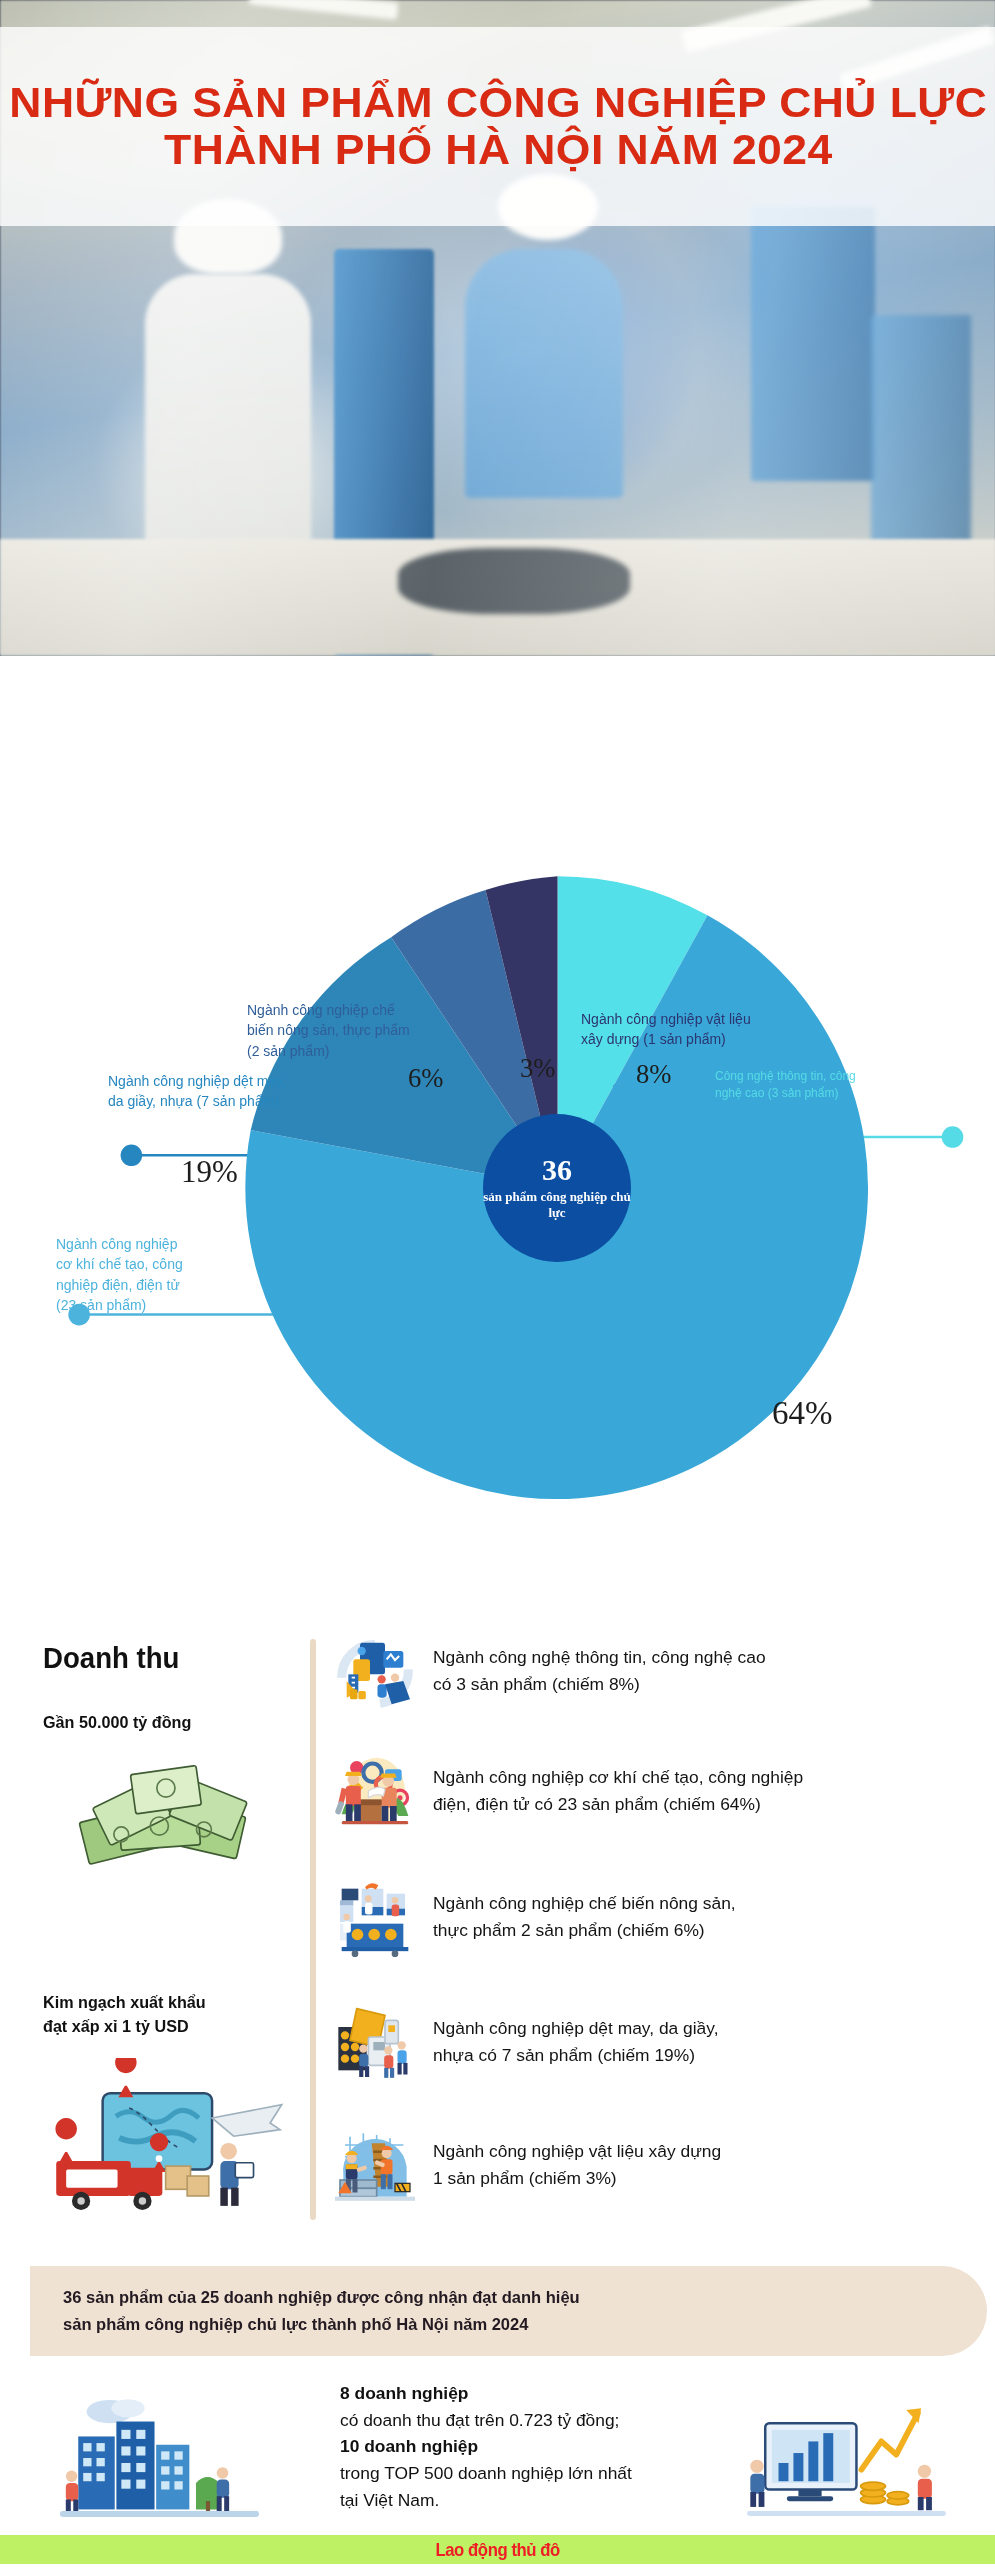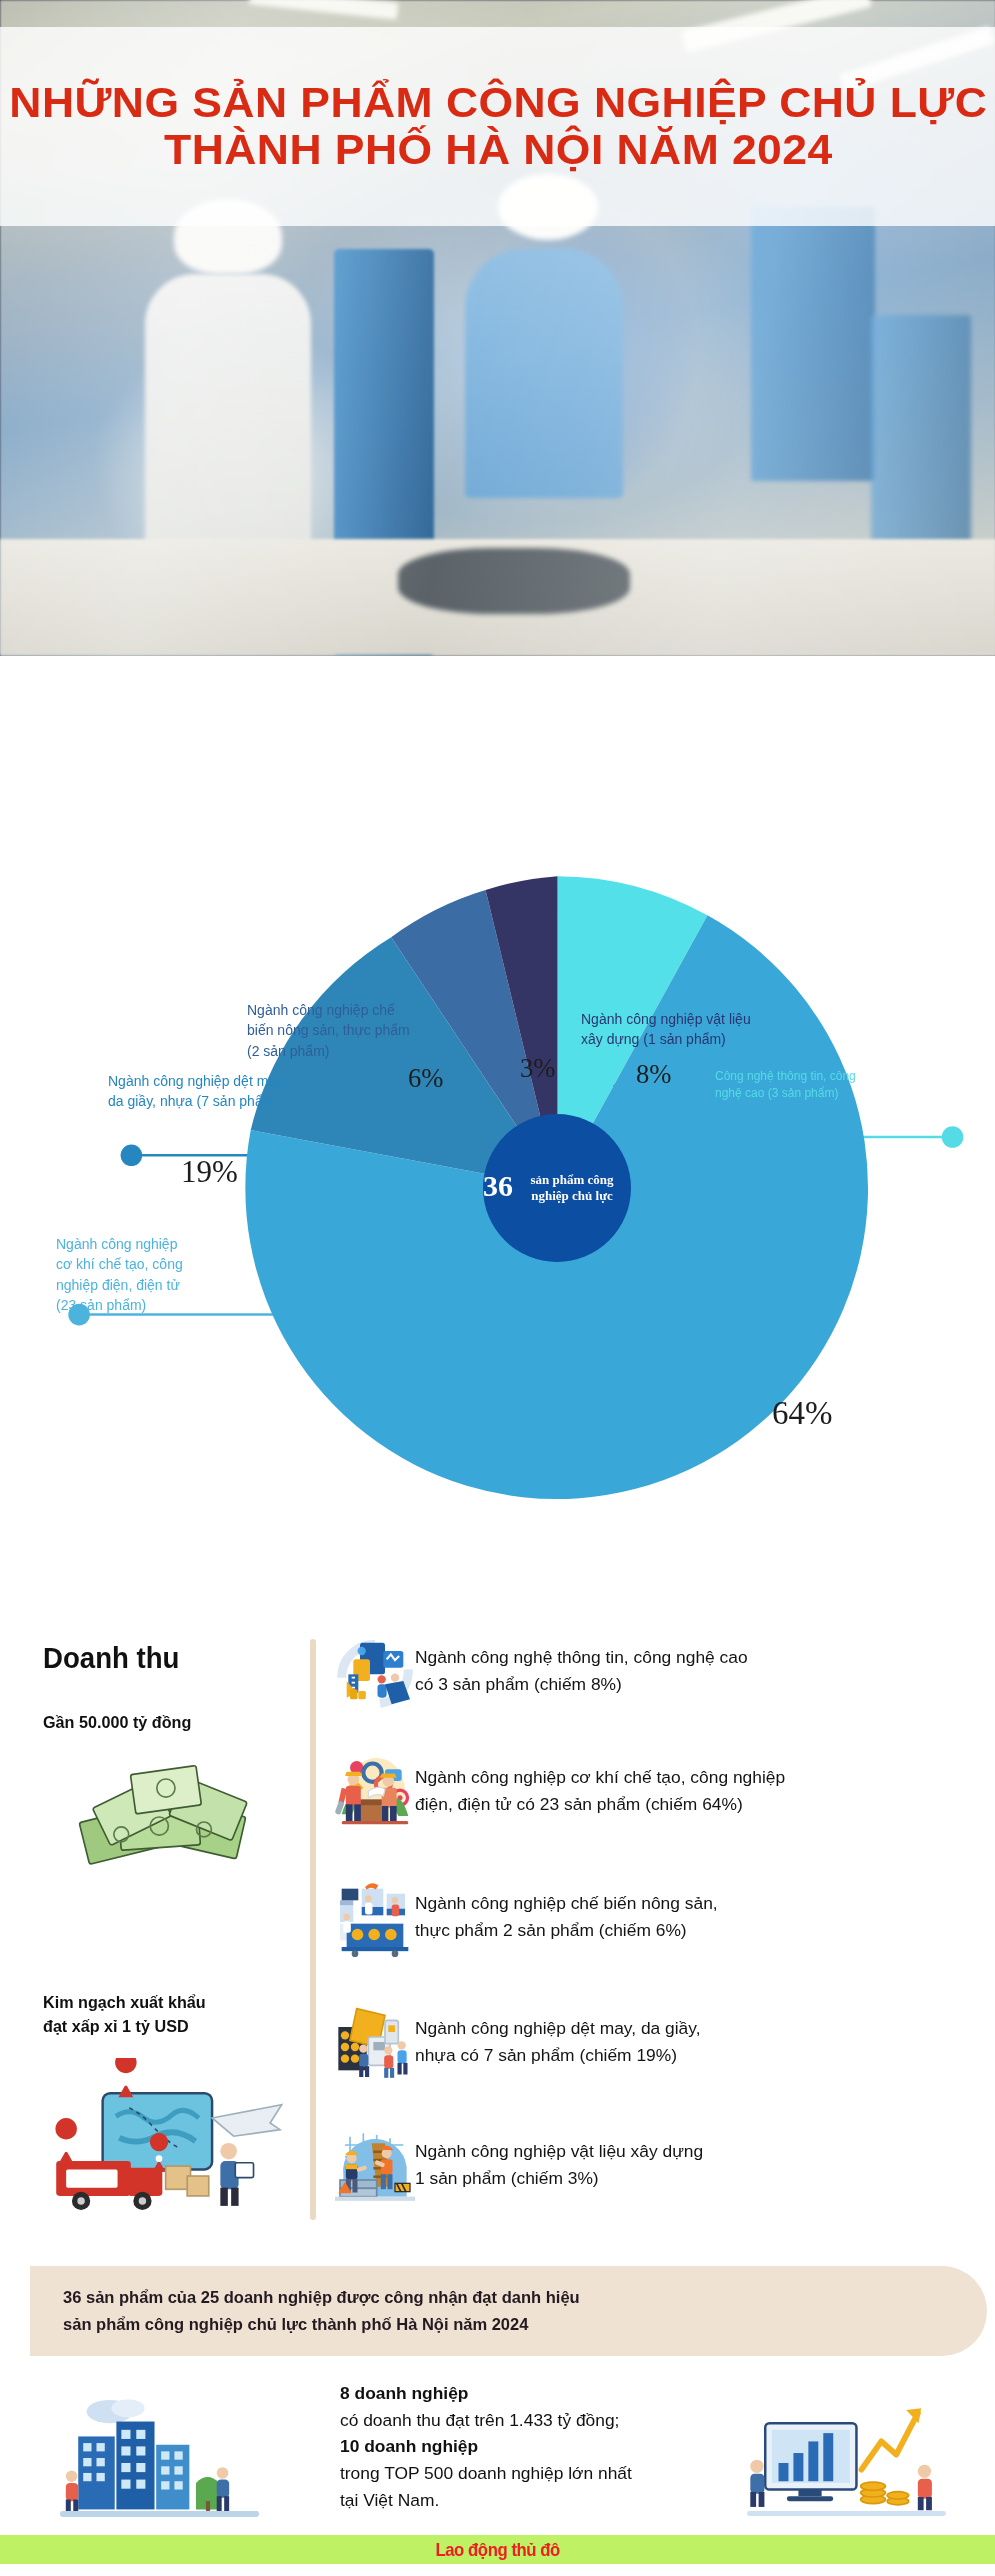--- a/index.html
+++ b/index.html
@@ -111,21 +111,21 @@
   .pie-wrap { position:absolute; left:242px; top:216px; width:631px; height:631px; }
   .pie-svg { display:block; }
 
   .donut-center {
     position: absolute;
     left: 483px; top: 458px;
     width: 148px; height: 148px;
     border-radius: 50%;
     background: #0b4ea2;
     color: #fff;
-    display: flex; flex-direction: row;
+    display: flex; flex-direction: column;
     align-items: center; justify-content: center;
     text-align: center;
   }
   .donut-num {
     font-family: "Liberation Serif", serif;
     font-weight: 700; font-size: 30px; line-height: 1;
     margin-bottom: 4.1px;
   }
   .donut-sub {
     font-family: "Liberation Serif", serif;
@@ -181,21 +181,21 @@
     font-weight: 700; font-size: 17.4px; color: #111; line-height: 1.38;
     transform: scaleX(.93); transform-origin: left center;
     white-space: pre-line;
   }
 
   .money-art { position: absolute; left: 68px; top: 1755px; width: 195px; height: 124px; }
   .export-art { position: absolute; left: 33px; top: 2058px; width: 257px; height: 154px; }
 
   .list-item {
     position: absolute;
-    display: flex; align-items: center; 
+    display: flex; align-items: center; gap: 18px;
     left: 335px; width: 656px;
   }
   .list-icon { width: 80px; height: 80px; flex: 0 0 80px; }
   .list-text {
     font-family: "Liberation Sans", sans-serif;
     font-size: 17.4px; line-height: 1.55; color: #141414;
     white-space: pre-line;
   }
 
   
@@ -606,21 +606,21 @@
       <circle cx="196" cy="100" r="7" fill="#f0c9a8"></circle>
       <rect x="189" y="108" width="15" height="22" rx="5" fill="#3f6fa8"></rect>
      <rect x="189" y="128" width="6" height="18" fill="#2a3a6b"></rect>
       <rect x="198" y="128" width="6" height="18" fill="#2a3a6b"></rect>
     </g>
   <rect x="0" y="146" width="240" height="7" rx="3" fill="#bcd4e8"></rect>
 </svg>
 
 <div class="bottom-text">
   <div><b>8 doanh nghiệp</b></div>
-  <div>có doanh thu đạt trên 1.433 tỷ đồng;</div>
+  <div>có doanh thu đạt trên 0.723 tỷ đồng;</div>
   <div><b>10 doanh nghiệp</b></div>
   <div style="white-space:pre-line;">trong TOP 500 doanh nghiệp lớn nhất
 tại Việt Nam.</div>
 </div>
 
 <svg class="bottom-art-right" viewBox="0 0 240 170">
   <rect x="22" y="40" width="110" height="80" rx="5" fill="#e9f2fa" stroke="#2a4a78" stroke-width="3"></rect>
   <rect x="30" y="48" width="94" height="64" fill="#cfe4f5"></rect>
   <rect x="62" y="120" width="28" height="8" fill="#2a4a78"></rect>
   <rect x="48" y="128" width="56" height="6" rx="3" fill="#2a4a78"></rect>

